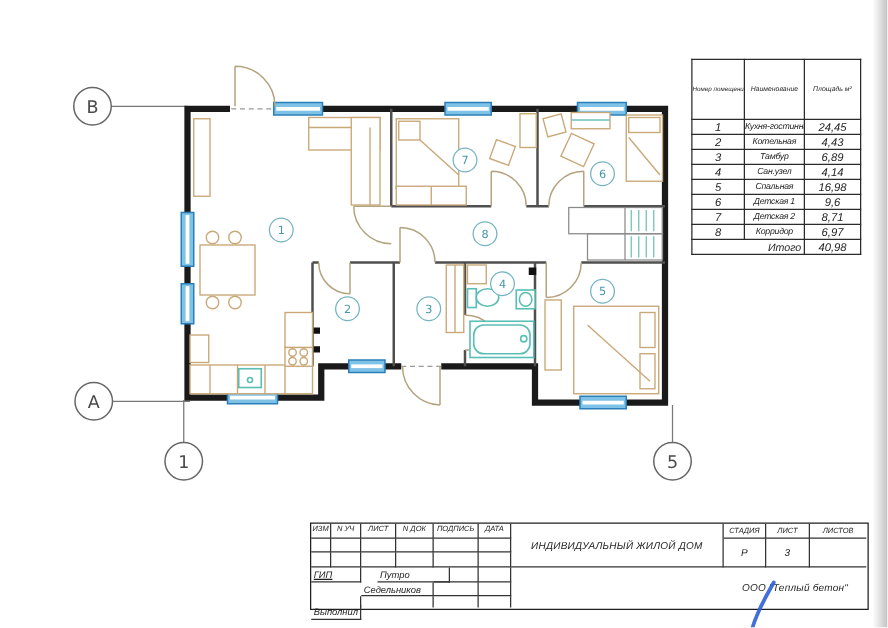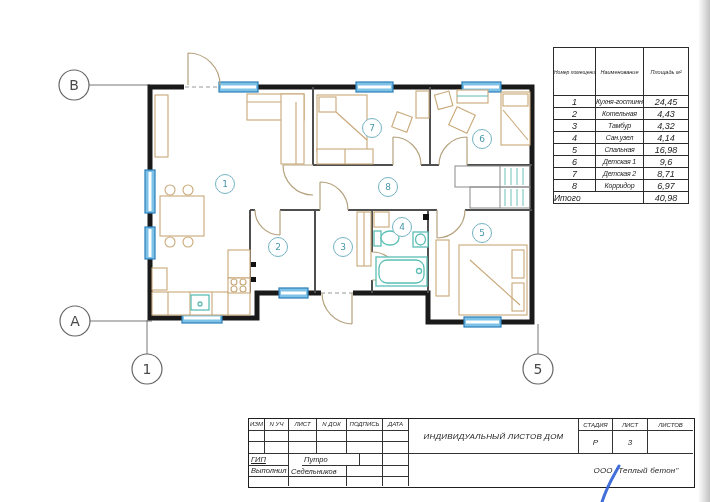--- a/index.html
+++ b/index.html
@@ -9,21 +9,21 @@
   svg text{font-family:"DejaVu Sans", sans-serif;}
 
   
   .expl{position:absolute;left:553px;top:47px;width:135px;border-collapse:collapse;
         table-layout:fixed;}
   .expl td,.expl th{border:1px solid #2b2b2b;padding:0;color:#1d1d1d;
         text-align:center;vertical-align:middle;overflow:hidden;white-space:nowrap;}
   .expl th{height:47px;font-weight:normal;font-style:italic;font-size:5.5px;}
   .expl td{height:11px;font-style:italic;font-size:9px;}
   .expl td.nm{font-size:7px;letter-spacing:-0.2px;}
-  .expl td.tot{text-align:left;padding-right:12px;font-size:8.5px;}
+  .expl td.tot{text-align:right;padding-right:2px;font-size:8.5px;}
   .c0{width:42px;} .c1{width:48px;} .c2{width:45px;}
 
   
   .tblock{position:absolute;left:248px;top:418px;width:447px;height:70px;
           border:1.5px solid #1f1f1f;box-sizing:border-box;background:#fff;}
   .tc{position:absolute;box-sizing:border-box;border-right:1px solid #333;
       border-bottom:1px solid #333;display:flex;align-items:center;
       justify-content:center;font-style:italic;color:#1d1d1d;overflow:hidden;
       white-space:nowrap;}
   .hd{font-size:6px;}
@@ -296,21 +296,21 @@
           <td>24,45</td>
         </tr>
     <tr>
           <td>2</td>
           <td class="nm">Котельная</td>
           <td>4,43</td>
         </tr>
     <tr>
           <td>3</td>
           <td class="nm">Тамбур</td>
-          <td>4,32</td>
+          <td>6,89</td>
         </tr>
     <tr>
           <td>4</td>
           <td class="nm">Сан.узел</td>
           <td>4,14</td>
         </tr>
     <tr>
           <td>5</td>
           <td class="nm">Спальная</td>
           <td>16,98</td>
@@ -356,30 +356,30 @@
     <div class="tc" style="left:16px;top:23.4px;width:24px;height:11.6px;"></div>
     <div class="tc" style="left:40px;top:23.4px;width:28px;height:11.6px;"></div>
     <div class="tc" style="left:68px;top:23.4px;width:30px;height:11.6px;"></div>
     <div class="tc" style="left:98px;top:23.4px;width:36px;height:11.6px;"></div>
     <div class="tc" style="left:134px;top:23.4px;width:26px;height:11.6px;"></div>
 
     <div class="tc dt" style="left:0;top:35px;width:40px;height:11.7px;justify-content:flex-start;padding-left:2px;text-decoration:underline;">ГИП</div>
     <div class="tc dt" style="left:53px;top:35px;width:58px;height:11.7px;justify-content:flex-start;padding-left:2px;">Путро</div>
     <div class="tc" style="left:98px;top:35px;width:36px;height:11.7px;"></div>
     <div class="tc" style="left:134px;top:35px;width:26px;height:11.7px;"></div>
-    <div class="tc dt" style="left:0;top:46px;width:40px;height:11.7px;justify-content:flex-start;padding-left:2px;">Выполнил</div>
+    <div class="tc dt" style="left:0;top:65px;width:40px;height:11.7px;justify-content:flex-start;padding-left:2px;">Выполнил</div>
     <div class="tc dt" style="left:40px;top:46.7px;width:58px;height:11.7px;justify-content:flex-start;padding-left:2px;">Седельников</div>
     <div class="tc" style="left:98px;top:46.7px;width:36px;height:11.7px;"></div>
     <div class="tc" style="left:134px;top:46.7px;width:26px;height:11.7px;"></div>
     <div class="tc" style="left:0;top:58.4px;width:40px;height:8.6px;border-bottom:none;"></div>
     <div class="tc" style="left:40px;top:58.4px;width:58px;height:8.6px;border-bottom:none;"></div>
     <div class="tc" style="left:98px;top:58.4px;width:36px;height:8.6px;border-bottom:none;"></div>
     <div class="tc" style="left:134px;top:58.4px;width:26px;height:8.6px;border-bottom:none;"></div>
 
-    <div class="tc big" style="left:160px;top:0;width:170px;height:35px;">ИНДИВИДУАЛЬНЫЙ ЛИСТОВ ДОМ</div>
+    <div class="tc big" style="left:160px;top:0;width:170px;height:35px;">ИНДИВИДУАЛЬНЫЙ ЖИЛОЙ ДОМ</div>
 
     <div class="tc hd" style="left:330px;top:0;width:34px;height:12px;">СТАДИЯ</div>
     <div class="tc hd" style="left:364px;top:0;width:35px;height:12px;">ЛИСТ</div>
     <div class="tc hd" style="left:399px;top:0;width:45px;height:12px;border-right:none;">ЛИСТОВ</div>
     <div class="tc big" style="left:330px;top:12px;width:34px;height:23px;">Р</div>
     <div class="tc big" style="left:364px;top:12px;width:35px;height:23px;">3</div>
     <div class="tc big" style="left:399px;top:12px;width:45px;height:23px;border-right:none;"></div>
     <div class="tc big" style="left:330px;top:35px;width:114px;height:32px;border-right:none;border-bottom:none;">ООО "Теплый бетон"</div>
   </div>
 

